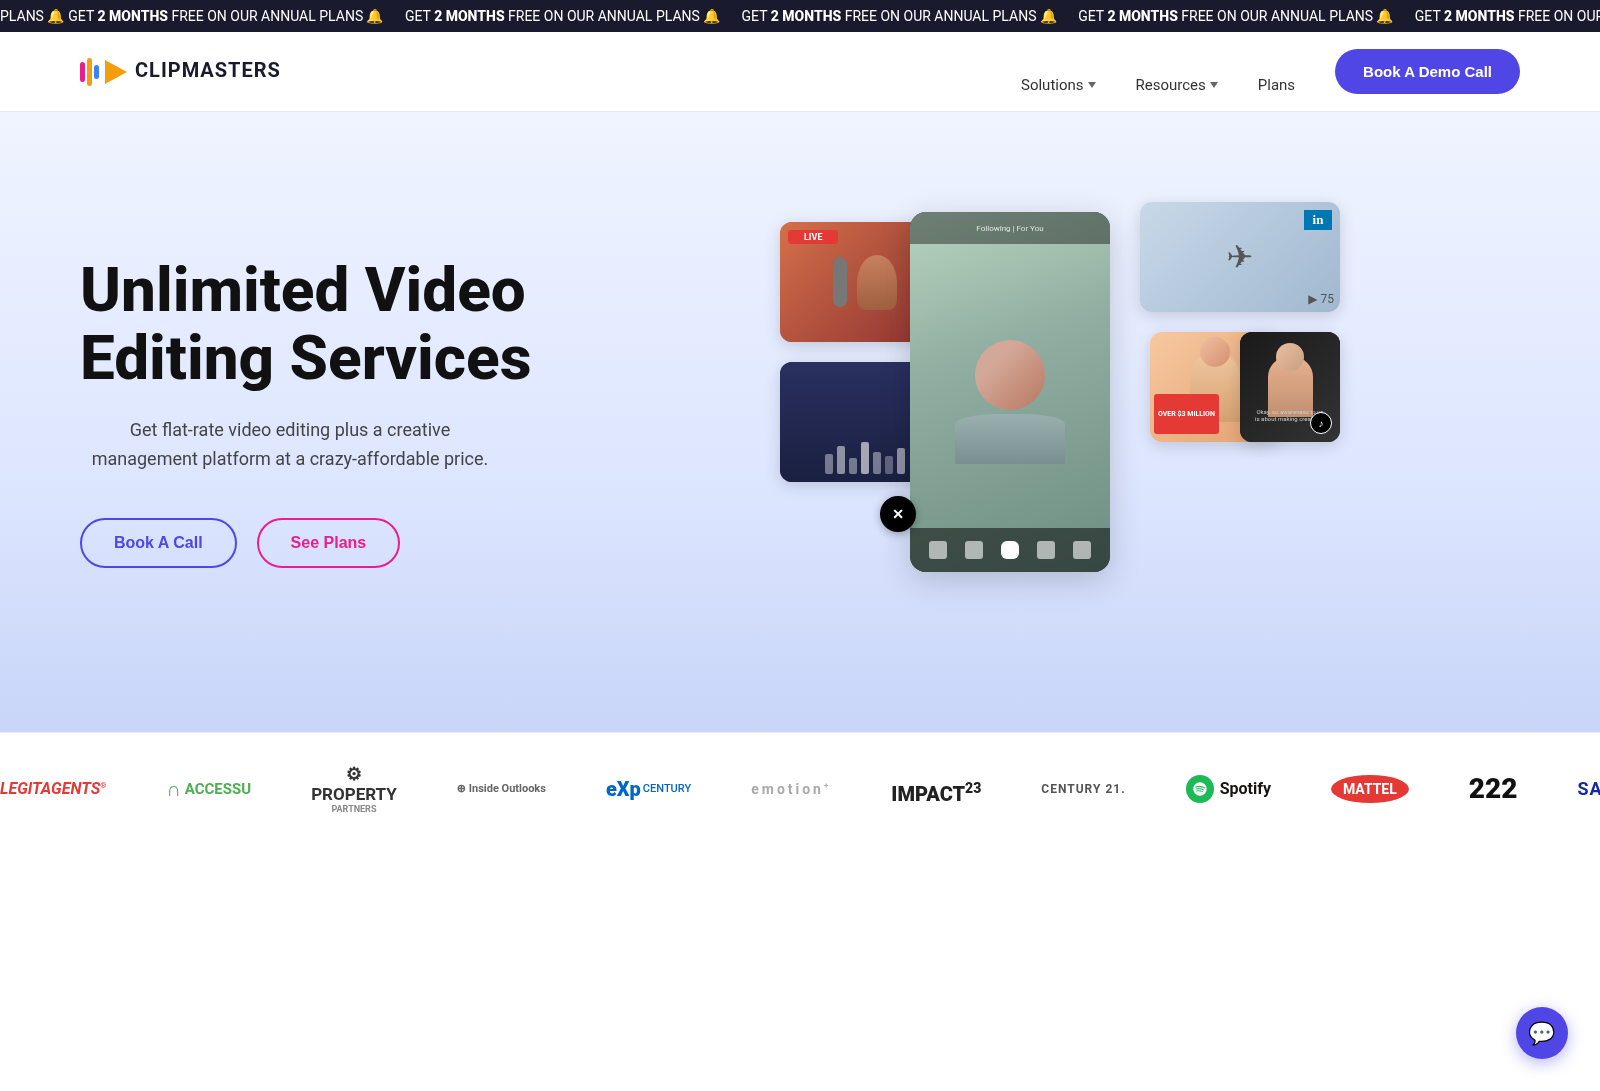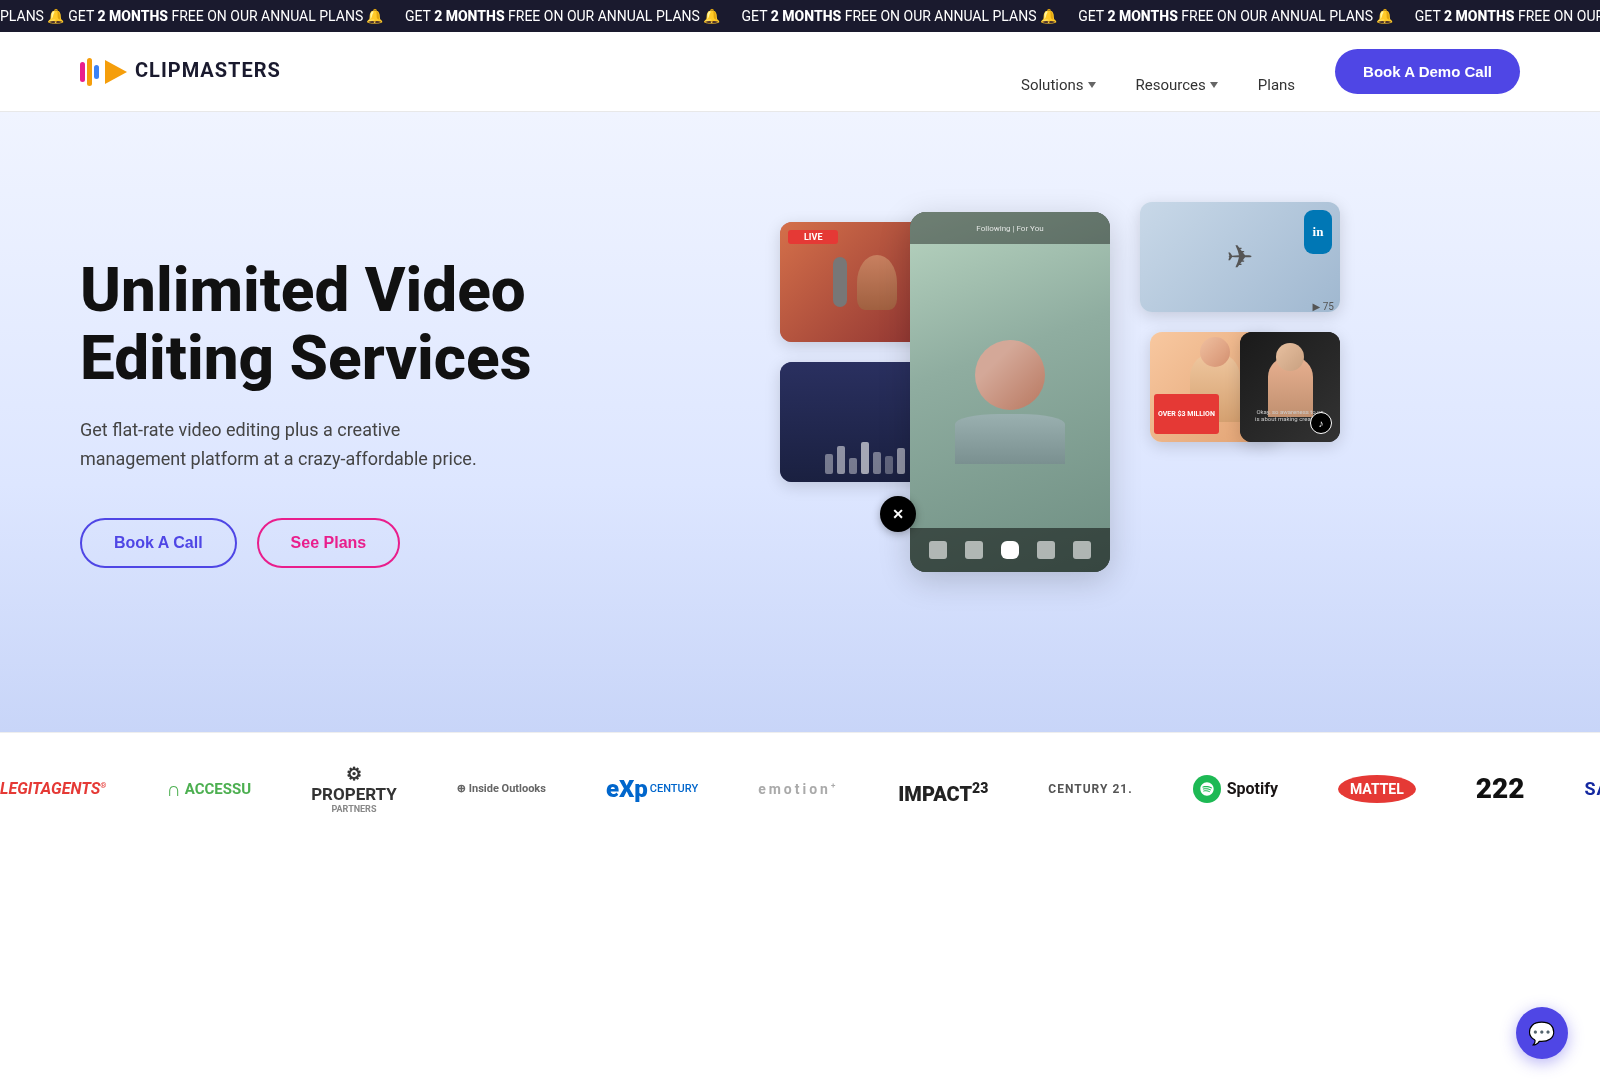--- a/index.html
+++ b/index.html
@@ -111,20 +111,21 @@
       line-height: 1.1;
       color: #111;
       margin-bottom: 24px;
     }
     .hero-subtitle {
       font-size: 18px;
       color: #444;
       line-height: 1.6;
       margin-bottom: 44px;
       max-width: 420px;
+      text-align: center;
     }
     .hero-buttons {
       display: flex;
       gap: 20px;
     }
     .btn-book-call {
       border: 2px solid #4f46e5;
       color: #4f46e5;
       background: transparent;
       border-radius: 50px;
@@ -280,23 +281,23 @@
     }
     .plane-shape {
       font-size: 32px;
       color: #555;
     }
     .linkedin-badge {
       position: absolute;
       top: 8px;
       right: 8px;
       width: 28px;
-      height: 44px;
+      height: 20px;
       background: #0077b5;
-      border-radius: 9px;
+      border-radius: 0;
       display: flex;
       align-items: center;
       justify-content: center;
       color: #fff;
       font-size: 14px;
       font-weight: 700;
     }
     .thumb-br1 {
       top: 130px;
       right: 60px;
@@ -553,21 +554,21 @@
           </div>
         </div>
       </div>
 
       <div class="x-badge">✕</div>
 
       <div class="thumb-card thumb-tr">
         <div class="thumb-tr-inner">
           <div class="linkedin-badge" style="font-family:serif; font-size:13px;">in</div>
           <span class="plane-shape">✈</span>
-          <div style="position:absolute; bottom:0; right:6px; font-size:10px; color:#555;">▶ 75</div>
+          <div style="position:absolute; bottom:6px; right:6px; font-size:12px; color:#555;">▶ 75</div>
         </div>
       </div>
 
       <div class="thumb-card thumb-br1">
         <div class="thumb-br1-inner">
           <div style="width:50px; height:70px; background:linear-gradient(180deg, #f0c8a0 0%, #d4a070 100%); border-radius:30px 30px 0 0; position:relative;">
             <div style="width:30px; height:30px; background:linear-gradient(135deg,#f0c0a0 0%, #d49070 100%); border-radius:50%; position:absolute; top:-15px; left:50%; transform:translateX(-50%);"></div>
           </div>
           <span class="over-badge">OVER $3 MILLION</span>
         </div>
@@ -599,21 +600,21 @@
       <span style="display:flex; flex-direction:column; align-items:center;">
         <span style="font-size:18px;">⚙</span>
         <span style="font-size:17px;">PROPERTY</span>
         <span style="font-size:9px; color:#888;">PARTNERS</span>
       </span>
     </div>
     <div class="logo-item inside">
       <span style="font-size:11px; color:#666;">⊕ Inside Outlooks</span>
     </div>
     <div class="logo-item exp">
-      <span style="font-weight:900; color:#0066cc; font-size:24px;">eXp</span>
+      <span style="font-weight:900; color:#0066cc; font-size:20px;">eXp</span>
       <span style="font-size:11px; color:#0066cc; margin-left:2px; font-weight:500;">CENTURY</span>
     </div>
     <div class="logo-item emotion">
       <span style="color:#aaa; letter-spacing:3px; font-size:14px;">emotion<sup style="font-size:8px;">+</sup></span>
     </div>
     <div class="logo-item impact">
       <span style="font-weight:900; font-size:20px; color:#222;">IMPACT<span style="font-size:14px; vertical-align:super;">23</span></span>
     </div>
     <div class="logo-item century">
       <span style="font-size:12px; color:#555; letter-spacing:1px;">CENTURY 21.</span>

